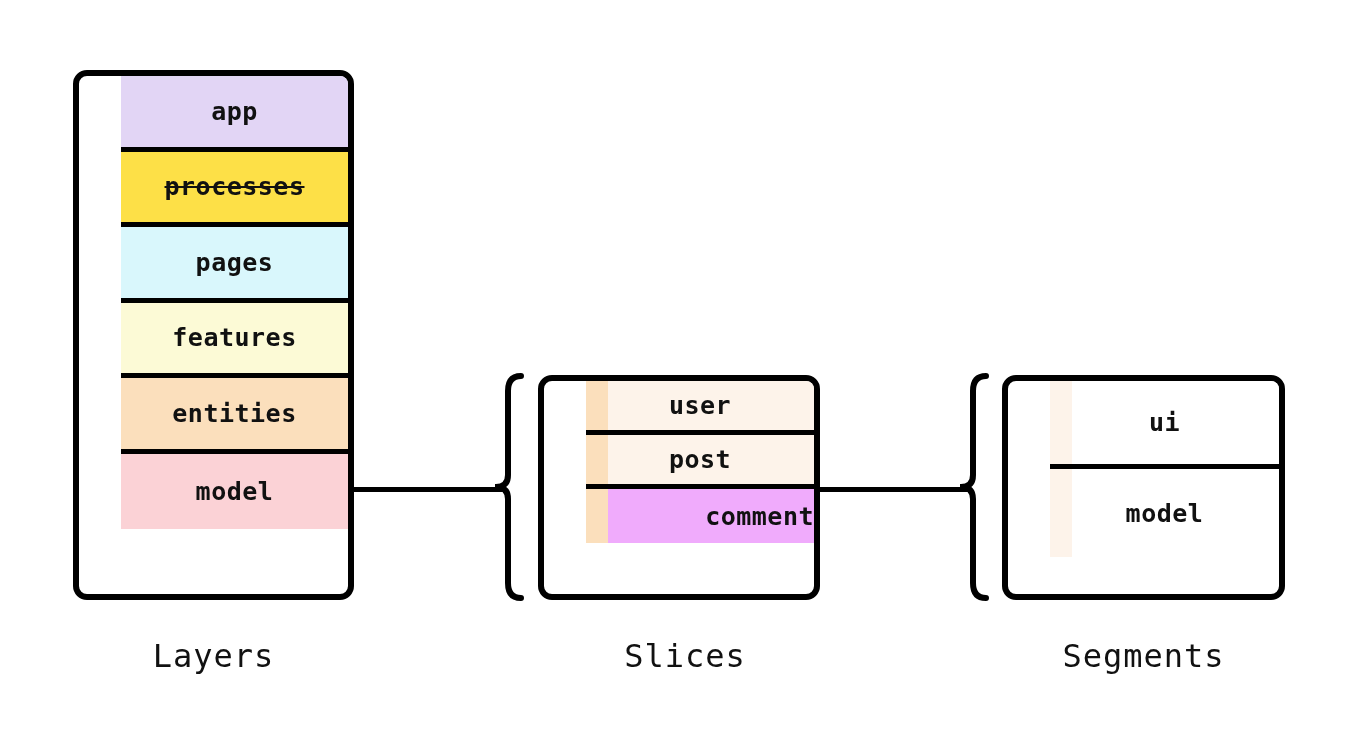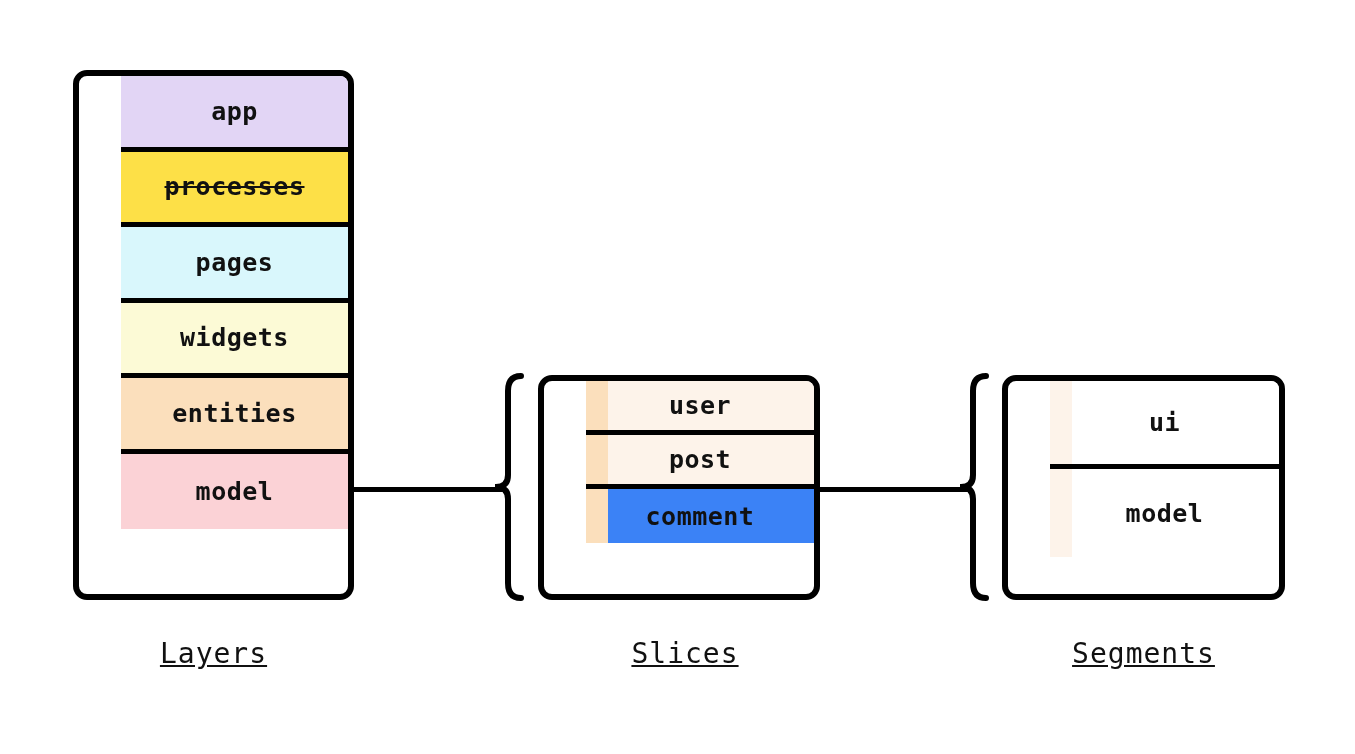--- a/index.html
+++ b/index.html
@@ -96,25 +96,24 @@
     width: 34px;
     height: 232px;
   }
   #bracket-slices { left: 495px; top: 371px; }
   #bracket-segments { left: 960px; top: 371px; }
 
   
   .caption {
     position: absolute;
     text-align: center;
-    font-size: 28px;
+    font-size: 32px;
     color: #111111;
     letter-spacing: 1px;
     white-space: nowrap;
-    text-decoration: underline;
   }
   #caption-layers   { left: 73px;  top: 637px; width: 281px; }
   #caption-slices   { left: 544px; top: 637px; width: 282px; }
   #caption-segments { left: 1002px; top: 637px; width: 283px; }
 </style>
 </head>
 <body>
 
 <div id="diagram">
 
@@ -122,21 +121,21 @@
     <div class="row" style="background: rgb(226, 213, 245);">
       <span>app</span>
     </div>
     <div class="row" style="background: #fde047;">
       <span class="strike">processes</span>
     </div>
     <div class="row" style="background: rgb(217, 247, 252);">
       <span>pages</span>
     </div>
     <div class="row" style="background: rgb(252, 250, 214);">
-      <span>widgets</span>
+      <span>features</span>
     </div>
     <div class="row" style="background: rgb(251, 223, 188);">
       <span>entities</span>
     </div>
     <div class="row" style="background: rgb(251, 210, 214);">
       <span>model</span>
     </div>
   </div>
 
   <div class="connector" id="connector-layers-slices"></div>
@@ -147,21 +146,21 @@
 
   <div class="stack" id="slices-stack">
     <div class="row" style="background: rgb(253, 243, 234);">
       <span class="stripe" style="background: rgb(251, 223, 188);"></span>
       <span>user</span>
     </div>
     <div class="row" style="background: rgb(253, 243, 234);">
       <span class="stripe" style="background: rgb(251, 223, 188);"></span>
       <span>post</span>
     </div>
-    <div class="row" style="background: #3b82f6;">
+    <div class="row" style="background: #f0abfc; justify-content: flex-end;">
       <span class="stripe" style="background: rgb(251, 223, 188);"></span>
       <span>comment</span>
     </div>
   </div>
 
   <div class="connector" id="connector-slices-segments"></div>
 
   <svg class="bracket" id="bracket-segments" viewBox="0 0 34 232">
     <path d="M 26 5 Q 13 5 13 20 L 13 104 Q 13 116 1 116 Q 13 116 13 128 L 13 212 Q 13 227 26 227" fill="none" stroke="#000000" stroke-width="6" stroke-linecap="round" stroke-linejoin="round"></path>
   </svg>

